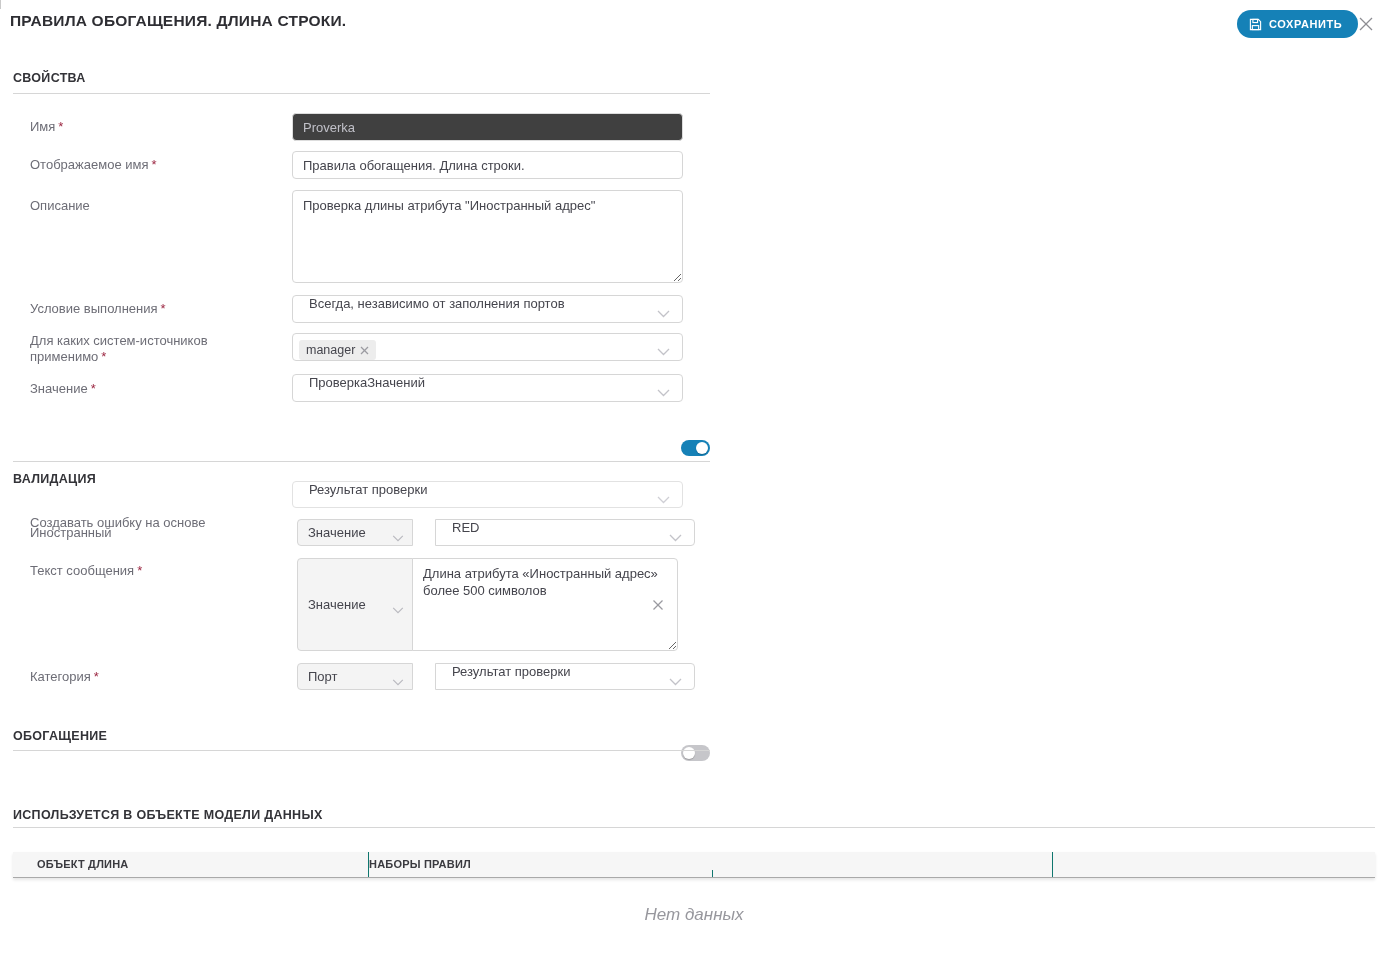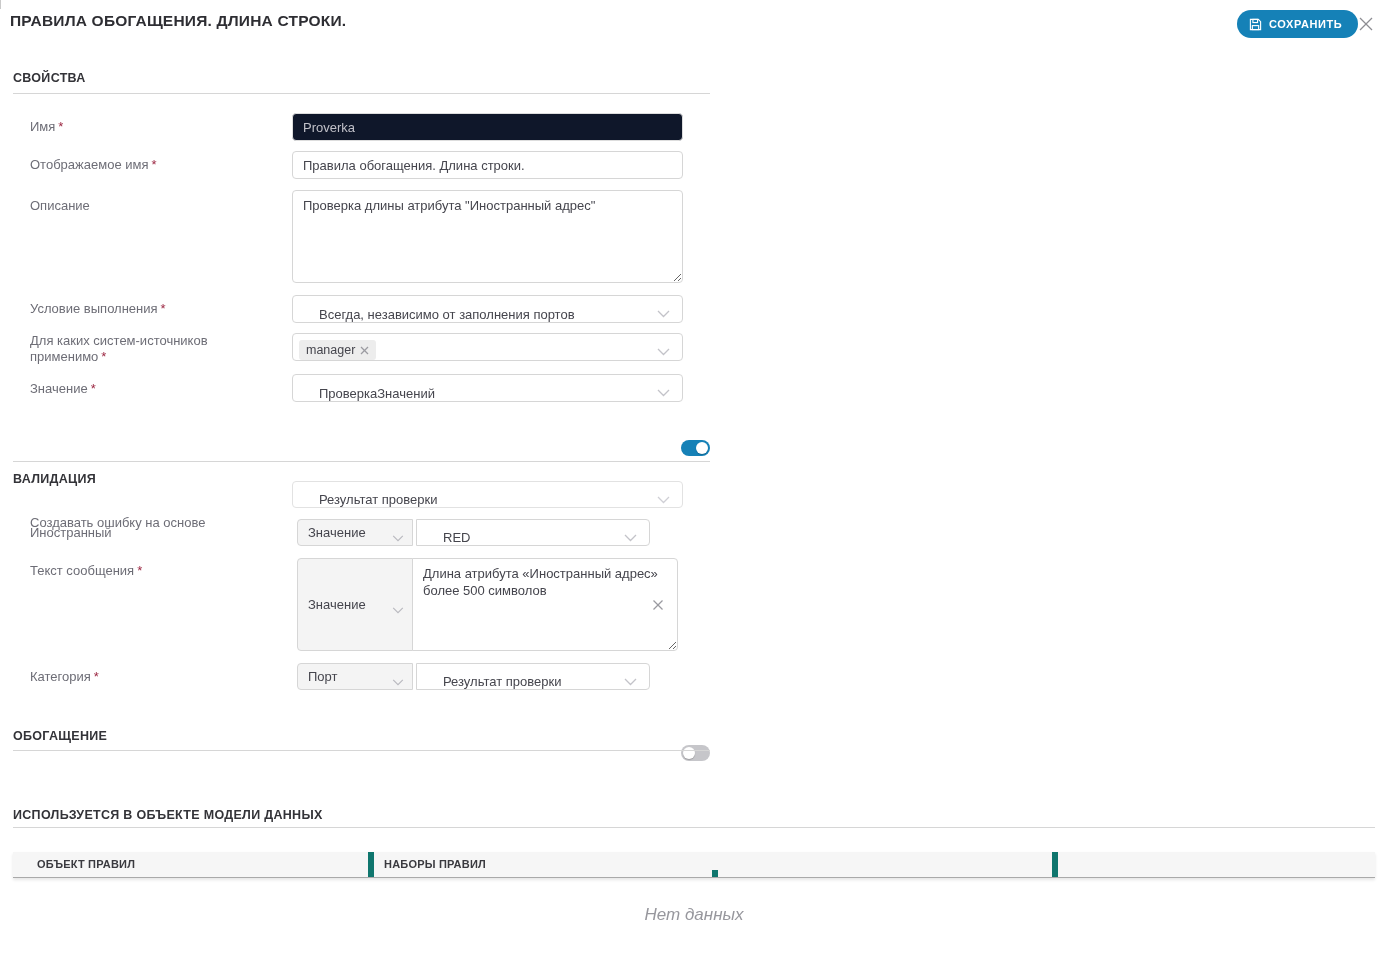--- a/index.html
+++ b/index.html
@@ -38,31 +38,31 @@
   .lbl{left:30px;width:250px;font-size:13px;color:#6d6d76;line-height:16px;}
   .req{color:#9c2742;margin-left:3px;}
 
   
   .ctl{
     left:292px;width:391px;height:28px;border:1px solid #d6d6d6;
     border-radius:4px;background:#fff;font-size:13px;color:#45454d;
     font-family:"Liberation Sans",sans-serif;outline:none;
   }
   input.ctl{padding:0 10px;}
-  .ctl.disabled{background:#0f172a;color:#c0c0c8;border-color:#dddddd;}
+  .ctl.disabled{background:#404040;color:#c0c0c8;border-color:#dddddd;}
   textarea.ctl{padding:6px 10px;resize:both;line-height:17px;}
-  .sel{display:flex;align-items:flex-end;padding:0 32px 0 26px;}
+  .sel{display:flex;align-items:flex-start;padding:0 32px 0 16px;}
   .chev{position:absolute;right:12px;top:50%;margin-top:-3px;}
   .mini{
     left:297px;width:116px;background:#f4f4f4;border:1px solid #d6d6d6;
     border-radius:4px 0 0 4px;display:flex;align-items:center;
     padding:0 24px 0 10px;font-size:13px;color:#45454d;
   }
   .mini .chev{right:8px;}
-  .pair-r{left:416px;width:234px;border-radius:0 4px 4px 0;}
+  .pair-r{left:435px;width:260px;border-radius:0 4px 4px 0;}
   .tagbox{display:flex;align-items:flex-end;padding:0 32px 0 6px;}
   .tag{
     display:inline-flex;align-items:center;background:#ededed;border-radius:3px;
     padding:3px 7px;font-size:12.5px;color:#45454d;gap:5px;
   }
   .msg-textarea{
     left:412px;width:266px;height:93px;border-radius:0 4px 4px 0;
     padding:8px 28px 8px 10px;resize:both;
   }
   .clear-x{position:absolute;cursor:pointer;display:flex;}
@@ -79,22 +79,22 @@
   .toggle.off .knob{left:2px;}
 
   
   .tbl-head{
     left:13px;top:852px;width:1362px;height:26px;display:flex;
     background:#f6f6f6;border-bottom:1px solid #a9a9a9;
     box-shadow:0 2px 3px rgba(0,0,0,.10);
   }
   .th{
     font-size:11px;font-weight:bold;color:#3a3a3f;line-height:25px;
-    padding-left:10px;letter-spacing:.2px;box-sizing:border-box;
-    border-left:6px solid #0f766e;overflow:hidden;white-space:nowrap;
+    padding-left:0;letter-spacing:.2px;box-sizing:border-box;
+    border-left:1px solid #0f766e;overflow:hidden;white-space:nowrap;
   }
   .th:first-child{border-left:none;padding-left:24px;}
   .empty-text{
     left:13px;top:905px;width:1362px;text-align:center;font-size:17px;
     font-style:italic;color:#97979d;
   }
 </style>
 </head>
 <body>
 
@@ -262,19 +262,19 @@
 <div class="abs section-h" style="top:729px;">ОБОГАЩЕНИЕ</div>
 <div class="abs toggle off" style="left:681px;top:729px;">
     <span class="knob"></span>
   </div>
 <div class="abs hr" style="top:750px;width:697px;"></div>
 
 <div class="abs section-h" style="top:808px;">ИСПОЛЬЗУЕТСЯ В ОБЪЕКТЕ МОДЕЛИ ДАННЫХ</div>
 <div class="abs hr" style="top:827px;width:1362px;"></div>
 
 <div class="abs tbl-head">
-  <div class="th" style="width:355px;">ОБЪЕКТ ПРАВИЛ</div>
+  <div class="th" style="width:355px;">ОБЪЕКТ ДЛИНА</div>
   <div class="th" style="width:344px;">НАБОРЫ ПРАВИЛ</div>
   <div class="th" style="width:340px;margin-top:18px;">ФАЗЫ ВЫПОЛНЕНИЯ</div>
   <div class="th" style="width:20px;"></div>
 </div>
 
 <div class="abs empty-text">Нет данных</div>
 
 </body></html>

